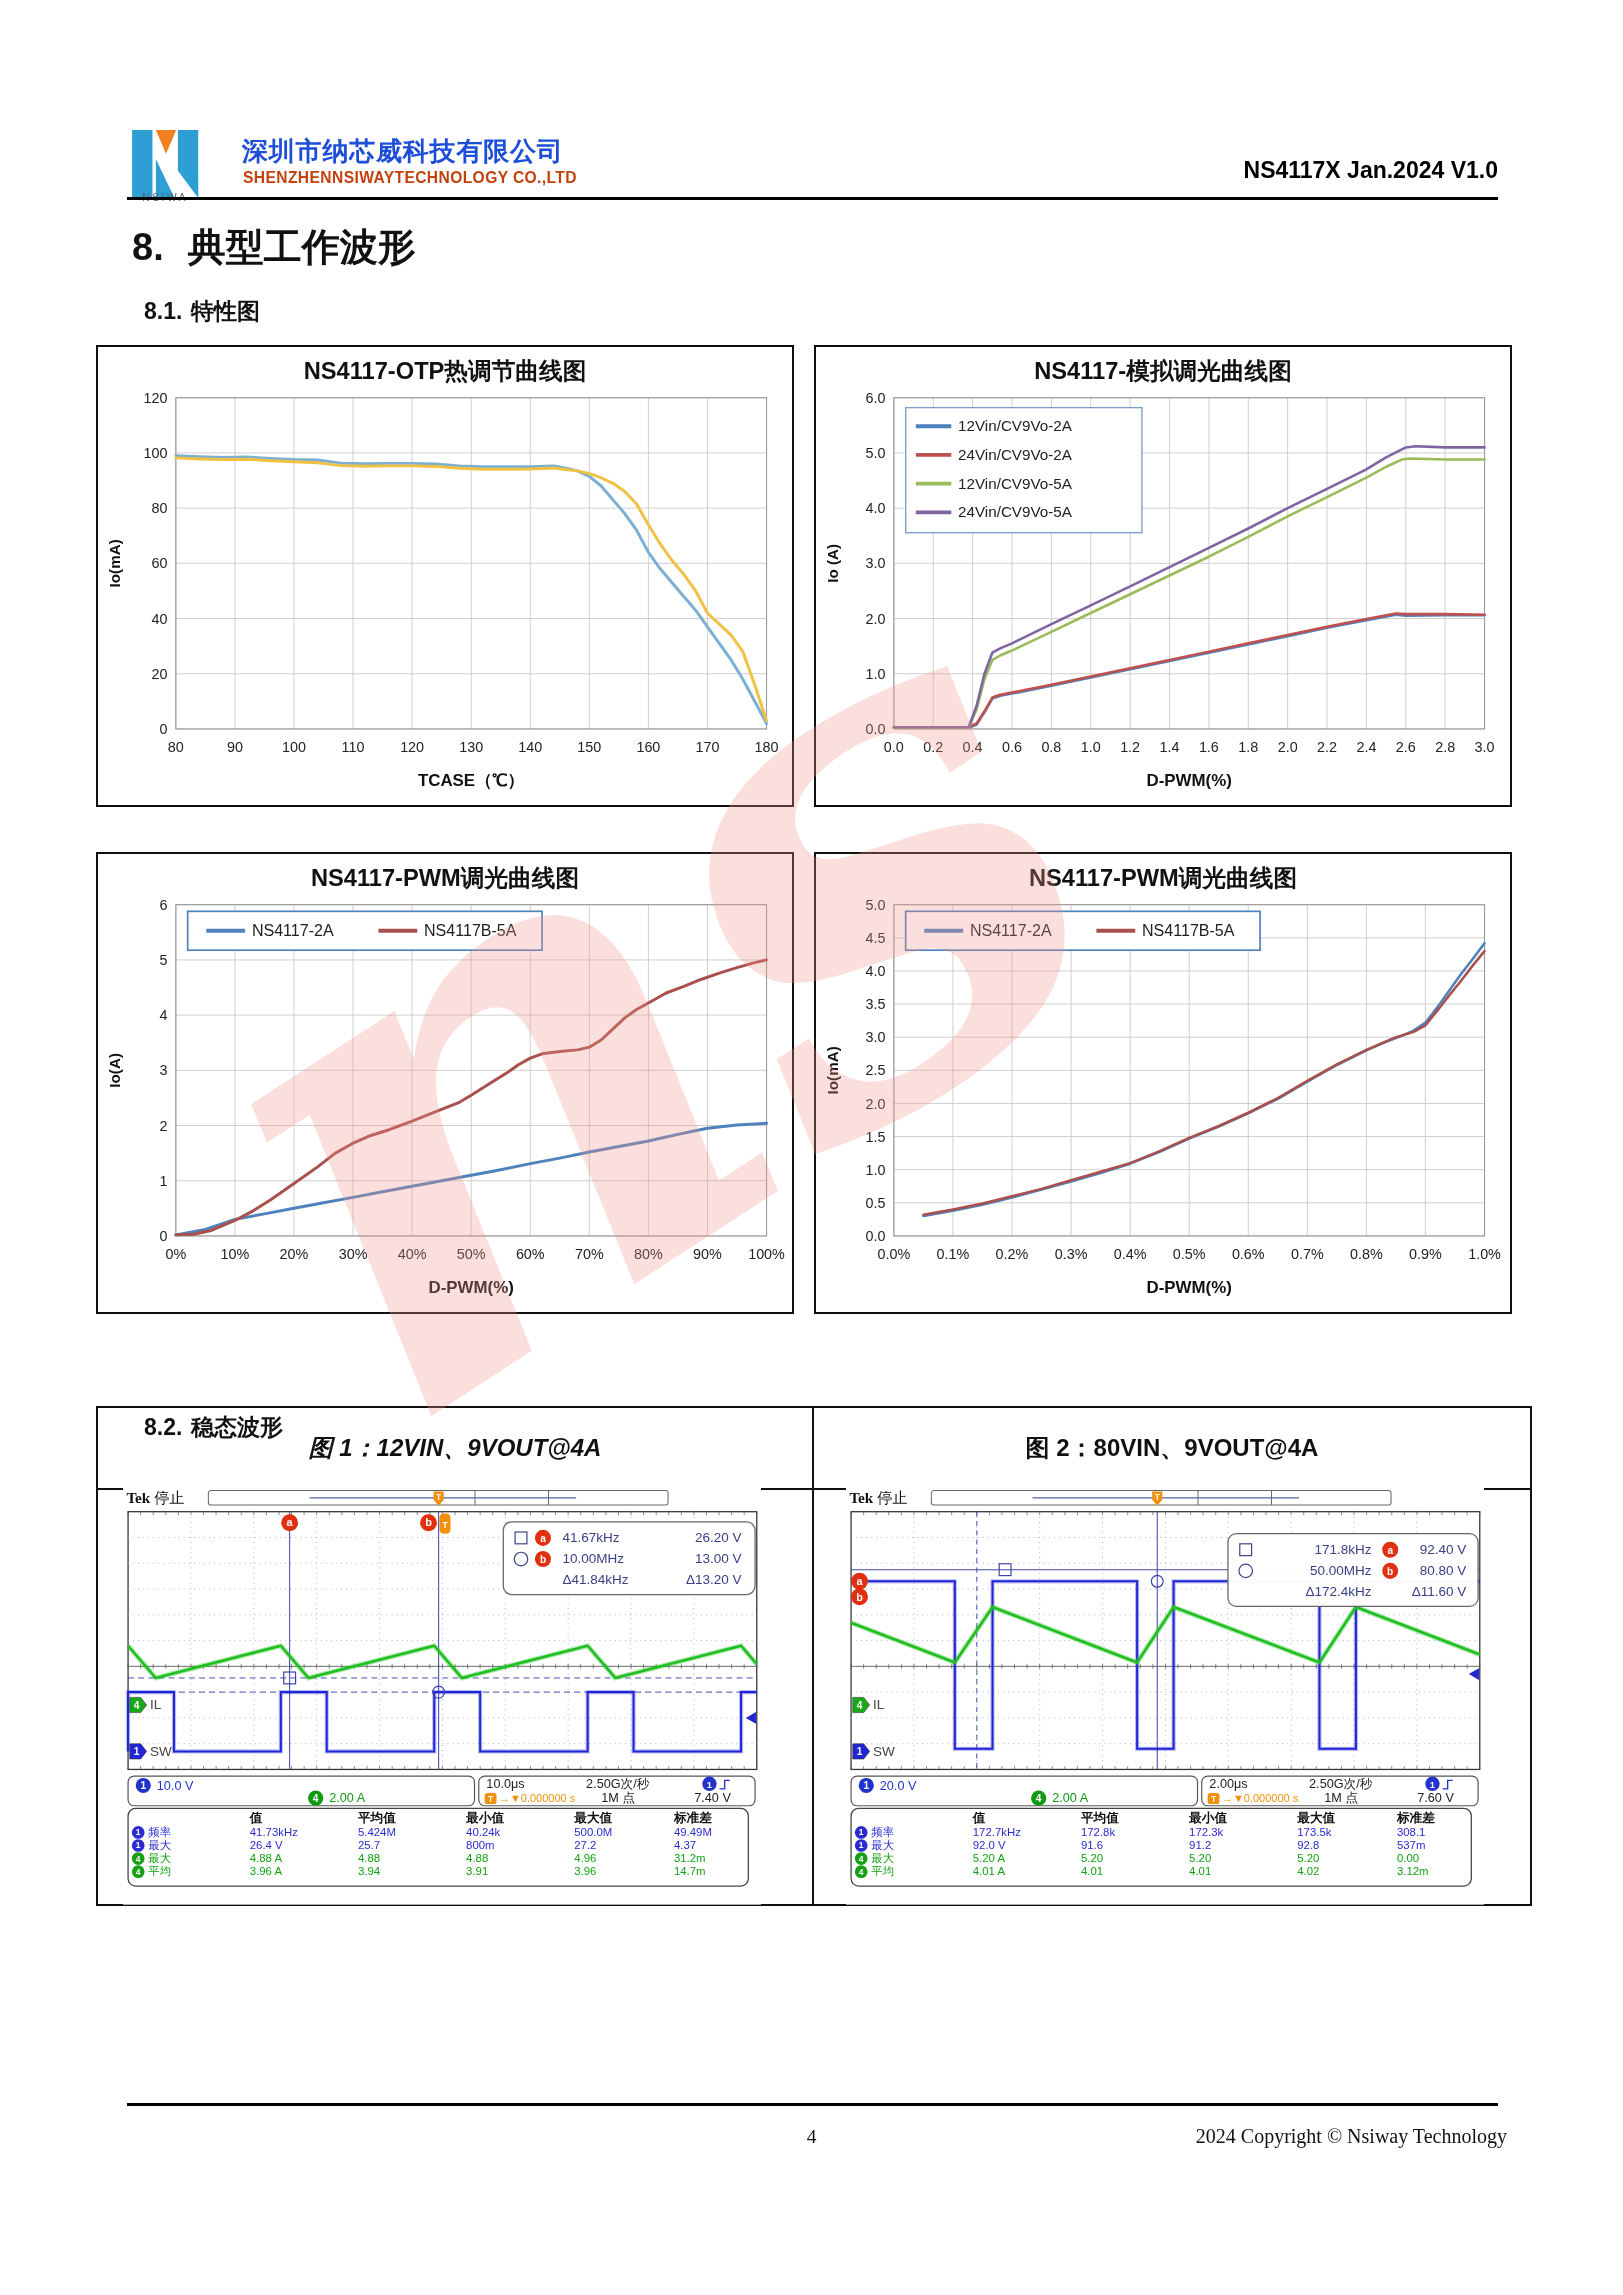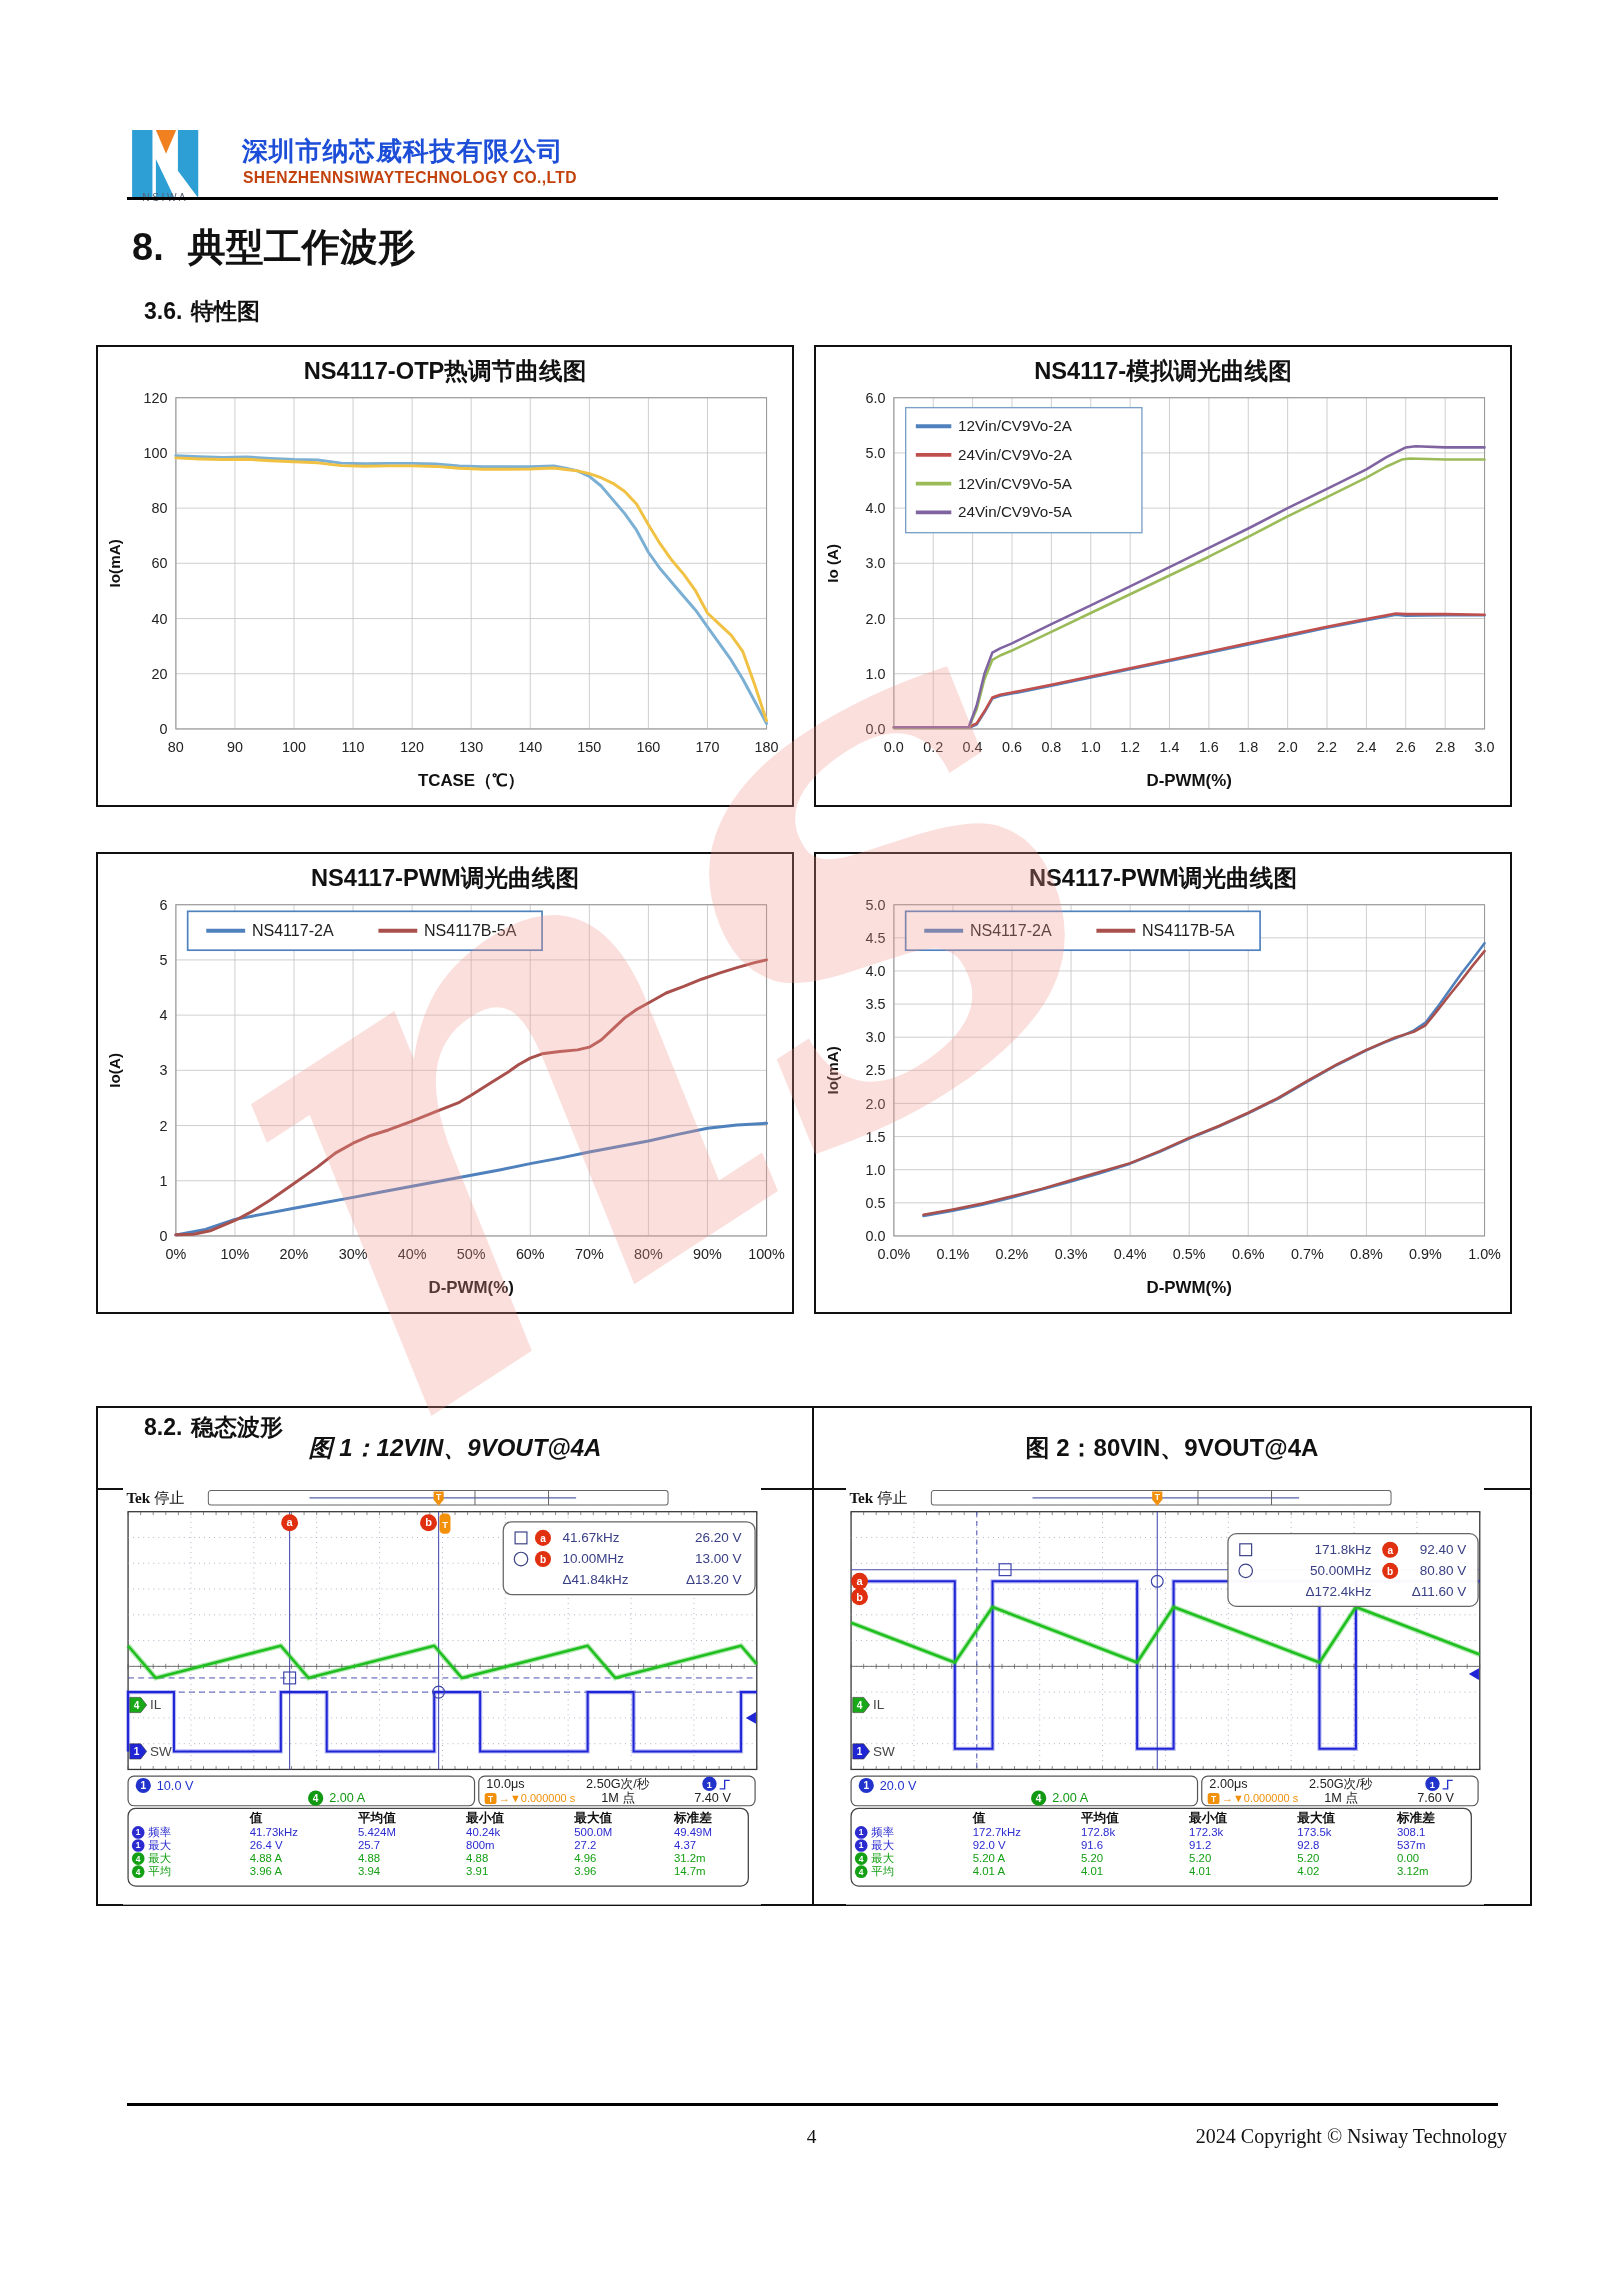--- a/index.html
+++ b/index.html
@@ -42,27 +42,28 @@
   <svg class="abs" style="left:127px;top:125px;" width="95" height="78" viewBox="0 0 112 92">
     <rect x="0" y="0" width="112" height="88" fill="#ffffff"></rect>
     <polygon points="6,6 30,6 30,86 6,86" fill="#2e9fd4"></polygon>
     <polygon points="34,40 56,86 34,86" fill="#2e9fd4"></polygon>
     <polygon points="60,6 84,6 84,86 60,54" fill="#2e9fd4"></polygon>
     <polygon points="34,6 58,6 46,34" fill="#f08020"></polygon>
     <text x="45" y="90" text-anchor="middle" font-size="12" letter-spacing="3" fill="#55606e" font-family="Liberation Serif, serif">NSIWA</text>
   </svg>
   <div class="abs company-cn">深圳市纳芯威科技有限公司</div>
   <div class="abs company-en">SHENZHENNSIWAYTECHNOLOGY CO.,LTD</div>
+  <div class="abs version">NS4117X Jan.2024 V1.0</div>
   <div class="abs hrule"></div>
 
   <div class="abs h1" style="top:222px;">
     <span class="num">8.</span><span>典型工作波形</span>
   </div>
   <div class="abs h2" style="top:296px;">
-    <span class="num">3.6.</span><span>特性图</span>
+    <span class="num">8.1.</span><span>特性图</span>
   </div>
 
   <div class="abs chart-frame" style="left:96px;top:345px;width:694px;height:458px;">
     <svg width="694" height="458" viewBox="0 0 821 542">
         <rect x="0" y="0" width="821" height="542" fill="#fff"></rect>
         <line x1="92" y1="60" x2="92" y2="452" stroke="#c6c6c6" stroke-width="1"></line>
         <line x1="161.9" y1="60" x2="161.9" y2="452" stroke="#c6c6c6" stroke-width="1"></line>
         <line x1="231.8" y1="60" x2="231.8" y2="452" stroke="#c6c6c6" stroke-width="1"></line>
         <line x1="301.7" y1="60" x2="301.7" y2="452" stroke="#c6c6c6" stroke-width="1"></line>
         <line x1="371.6" y1="60" x2="371.6" y2="452" stroke="#c6c6c6" stroke-width="1"></line>

